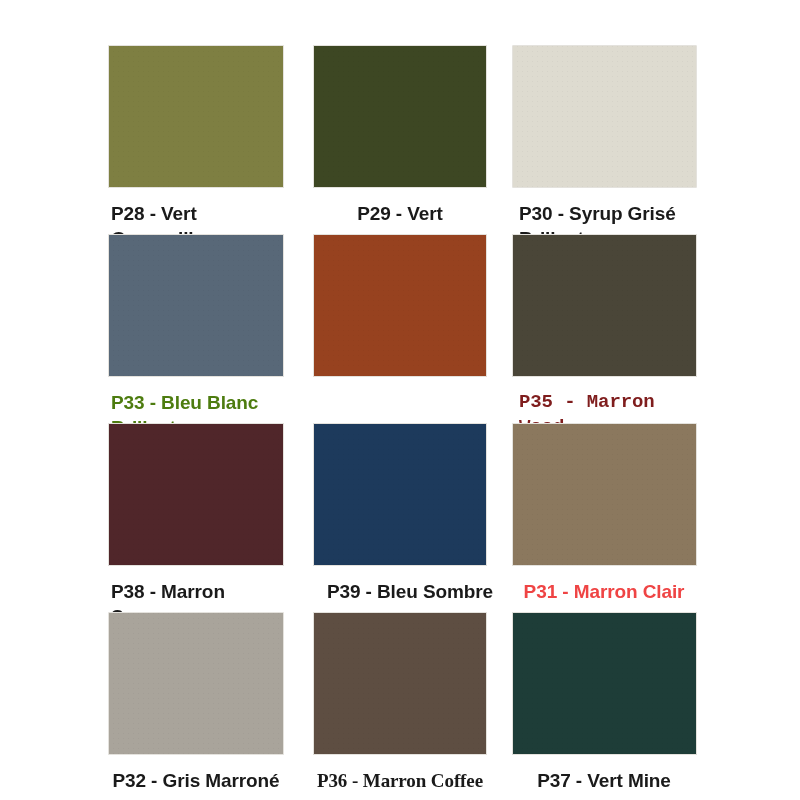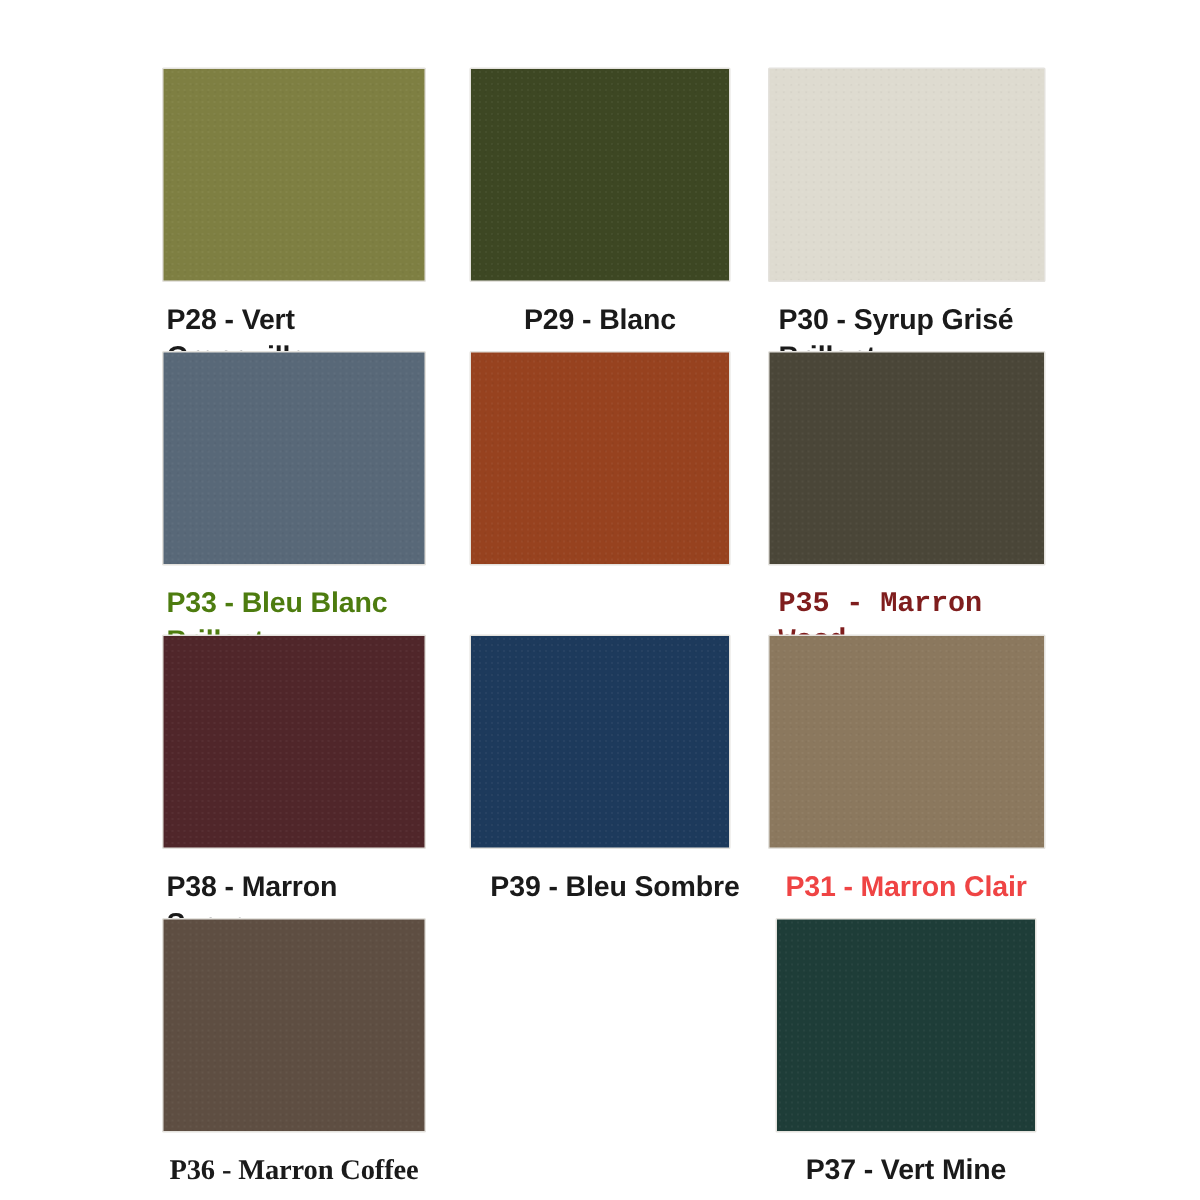--- a/index.html
+++ b/index.html
@@ -90,21 +90,21 @@
 <div id="swatch-grid">
   <div class="grid-rows">
 
     <div class="swatch-row">
       <div class="swatch-cell">
         <div class="swatch-chip" style="background-color: rgb(126, 127, 66); border-color: rgb(228, 226, 221);"></div>
         <div class="swatch-label" style="color: rgb(26, 26, 26);">P28 - Vert Grenouille</div>
       </div>
       <div class="swatch-cell">
         <div class="swatch-chip" style="background-color: rgb(61, 71, 35); border-color: rgb(228, 226, 221);"></div>
-        <div class="swatch-label" style="color: rgb(26, 26, 26);">P29 - Blanc</div>
+        <div class="swatch-label" style="color: rgb(26, 26, 26);">P29 - Vert</div>
       </div>
       <div class="swatch-cell">
         <div class="swatch-chip" style="background-color: rgb(222, 219, 208); border-color: rgb(228, 226, 221);"></div>
         <div class="swatch-label" style="color: rgb(26, 26, 26);">P30 - Syrup Grisé Brillant</div>
       </div>
     </div>
 
     <div class="swatch-row">
       <div class="swatch-cell">
         <div class="swatch-chip" style="background-color: rgb(88, 104, 120); border-color: rgb(228, 226, 221);"></div>
@@ -129,20 +129,24 @@
         <div class="swatch-label" style="color: rgb(26, 26, 26); padding-left: 20px;">P39 - Bleu Sombre</div>
       </div>
       <div class="swatch-cell">
         <div class="swatch-chip" style="background-color: rgb(139, 120, 94); border-color: rgb(228, 226, 221);"></div>
         <div class="swatch-label" style="color: #ef4444;">P31 - Marron Clair</div>
       </div>
     </div>
 
     <div class="swatch-row">
       <div class="swatch-cell">
+        <div class="swatch-chip" style="background-color: rgb(169, 164, 155); border-color: rgb(228, 226, 221);"></div>
+        <div class="swatch-label" style="color: rgb(26, 26, 26);">P32 - Gris Marroné</div>
+      </div>
+      <div class="swatch-cell">
         <div class="swatch-chip" style="background-color: rgb(94, 78, 66); border-color: rgb(228, 226, 221);"></div>
         <div class="swatch-label" style="color: rgb(26, 26, 26); font-family: Liberation Serif, serif;">P36 - Marron Coffee</div>
       </div>
       <div class="swatch-cell">
         <div class="swatch-chip" style="background-color: rgb(30, 61, 56); border-color: rgb(228, 226, 221);"></div>
         <div class="swatch-label" style="color: rgb(26, 26, 26);">P37 - Vert Mine</div>
       </div>
     </div>
 
   </div>

